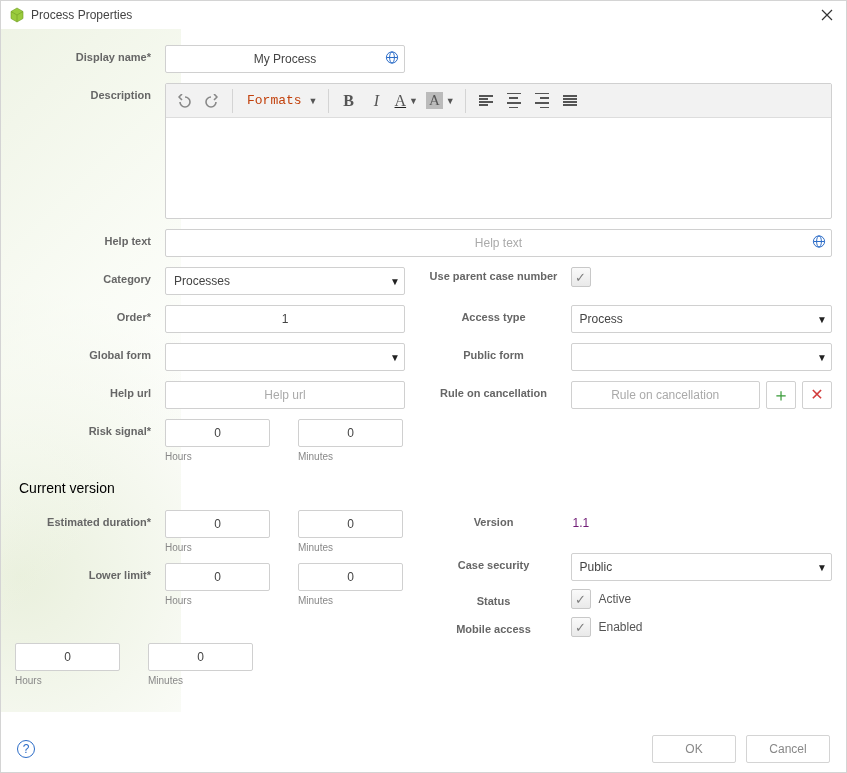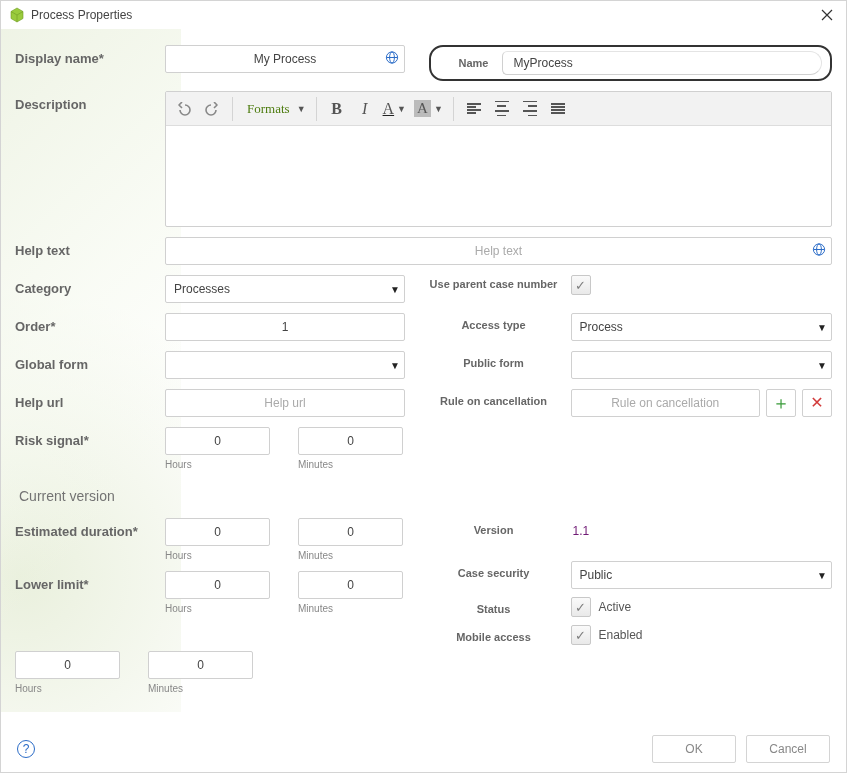--- a/index.html
+++ b/index.html
@@ -45,26 +45,26 @@
     padding: 16px 14px 10px 14px;
   }
   .row {
     display: flex;
     align-items: flex-start;
     margin-bottom: 10px;
   }
   .label-col {
     width: 150px;
     min-width: 150px;
-    text-align: left;
+    text-align: right;
     padding-right: 14px;
     padding-top: 6px;
     font-weight: bold;
     color: #666;
-    font-size: 13px;
+    font-size: 11px;
   }
   .field-col { flex: 1; }
   .two-cols {
     display: flex;
     gap: 10px;
   }
   .left-half { flex: 1; display: flex; }
   .right-half { flex: 1; display: flex; }
   .input, .select {
     width: 100%;
@@ -142,30 +142,30 @@
   .tb-btn {
     min-width: 28px; height: 28px;
     display: flex; align-items: center; justify-content: center;
     cursor: pointer;
     color: #555;
     font-family: Georgia, "Times New Roman", serif;
     border-radius: 2px;
     padding: 0 4px;
   }
   .tb-btn svg { display:block; }
-  .tb-label { font-family: Liberation Serif, serif; font-size: 13px; color: #4d7c0f; padding: 0 4px; }
+  .tb-label { font-family: Liberation Mono, monospace; font-size: 13px; color: #c2410c; padding: 0 4px; }
   .tb-dd { font-size: 9px; margin-left: 3px; color:#555; }
   .bold { font-weight: bold; font-size: 16px; }
   .ital { font-style: italic; font-size: 16px; }
   .fontcol { text-decoration: underline; text-decoration-color: #222; font-size: 16px; }
   .bgcol { font-size: 15px; background: #bbb; padding: 0 3px; }
   .align-icon span { display:block; width:14px; height:1.6px; background:#555; margin:1.5px 0; }
   .editor-body { height: 100px; }
   .section-title {
-    color: #737373;
+    color: #000000;
     font-size: 14px;
     font-weight: normal;
     margin: 18px 0 14px 4px;
   }
   .hm-group { display:flex; gap:28px; }
   .hm-block { width: 105px; }
   .hm-block .input { width: 100%; }
   .hm-sub { font-size: 10px; color:#888; margin-top:4px; }
   .right-label {
     width: 142px;
@@ -251,26 +251,20 @@
         <input class="input" value="My Process" style="">
         <span class="globe">
           <svg width="14" height="14" viewBox="0 0 14 14">
               <circle cx="7" cy="7" r="5.6" fill="none" stroke="#2b6cc7" stroke-width="1"></circle>
               <ellipse cx="7" cy="7" rx="2.4" ry="5.6" fill="none" stroke="#2b6cc7" stroke-width="1"></ellipse>
               <line x1="1.4" y1="7" x2="12.6" y2="7" stroke="#2b6cc7" stroke-width="1"></line>
             </svg>
         </span>
       </div>
     </div>
-    <div class="right-half">
-      <div class="name-group">
-        <span class="nlabel">Name</span>
-        <input class="ninput" value="MyProcess" style="">
-      </div>
-    </div>
   </div>
 
   <div class="row">
     <div class="label-col">Description</div>
     <div class="field-col">
       <div class="editor">
         <div class="editor-toolbar">
           <div class="tb-btn">
             <svg width="16" height="14" viewBox="0 0 16 14">
                 <path d="M9 3 A5 5 0 1 1 4 8" fill="none" stroke="#888" stroke-width="1.6"></path>

